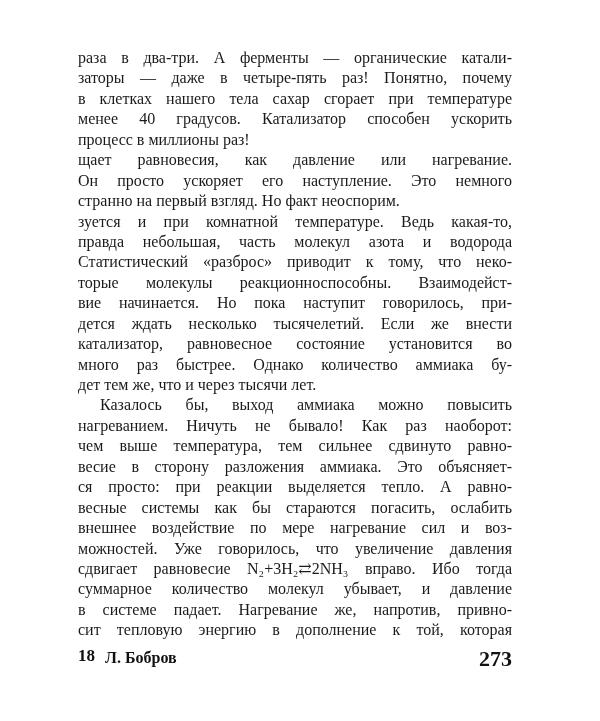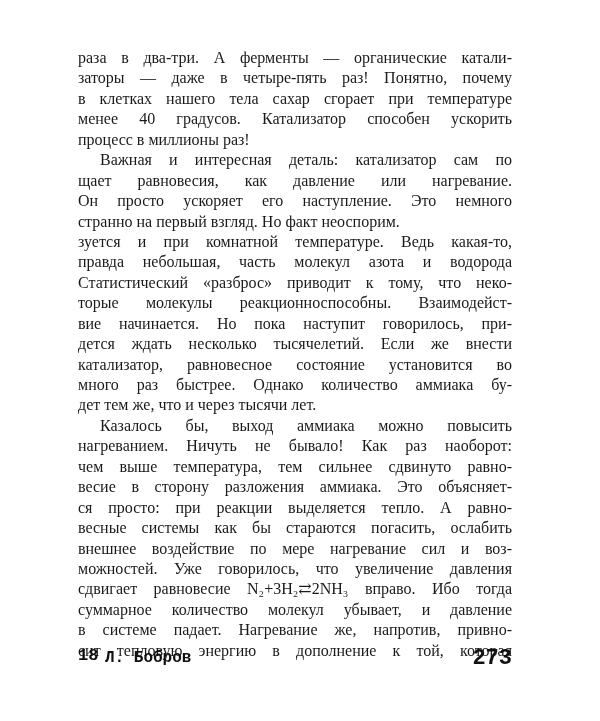--- a/index.html
+++ b/index.html
@@ -7,41 +7,40 @@
   .page {
     position:absolute; left:78px; top:48px; width:434px;
     font-family:"Liberation Serif","DejaVu Serif",serif;
     font-size:16px; line-height:20.45px; color:#1a1a1a;
   }
   .line { display:block; white-space:nowrap; text-align:justify; text-align-last:justify; height:20.45px; }
   .line.last { text-align-last:left; }
   .indent { padding-left:22px; }
   .footer {
     position:absolute; left:78px; top:646px; width:434px; height:22px;
-    font-family:Liberation Mono, monospace; color:#111;
+    font-family:Liberation Serif, serif; color:#111;
   }
   .sig { position:absolute; left:0; top:0; font-size:17px; font-weight:bold; }
   .author { position:absolute; left:27px; top:3px; font-size:16px; font-weight:bold; }
   .pnum { position:absolute; right:0; top:0; font-size:22px; font-weight:bold; }
 </style>
 </head>
 <body>
 
 <div class="page">
 
   <div>
     <span class="line">раза в два-три. А ферменты — органические катали-</span>
     <span class="line">заторы — даже в четыре-пять раз! Понятно, почему</span>
     <span class="line">в клетках нашего тела сахар сгорает при температуре</span>
     <span class="line">менее 40 градусов. Катализатор способен ускорить</span>
     <span class="line last">процесс в миллионы раз!</span>
   </div>
 
   <div>
-    <span class="line indent">Важная и интересная деталь: катализатор сам по</span>
     <span class="line">щает равновесия, как давление или нагревание.</span>
     <span class="line">Он просто ускоряет его наступление. Это немного</span>
     <span class="line last">странно на первый взгляд. Но факт неоспорим.</span>
   </div>
 
   <div>
     <span class="line">зуется и при комнатной температуре. Ведь какая-то,</span>
     <span class="line">правда небольшая, часть молекул азота и водорода</span>
     <span class="line">Статистический «разброс» приводит к тому, что неко-</span>
     <span class="line">торые молекулы реакционноспособны. Взаимодейст-</span>

